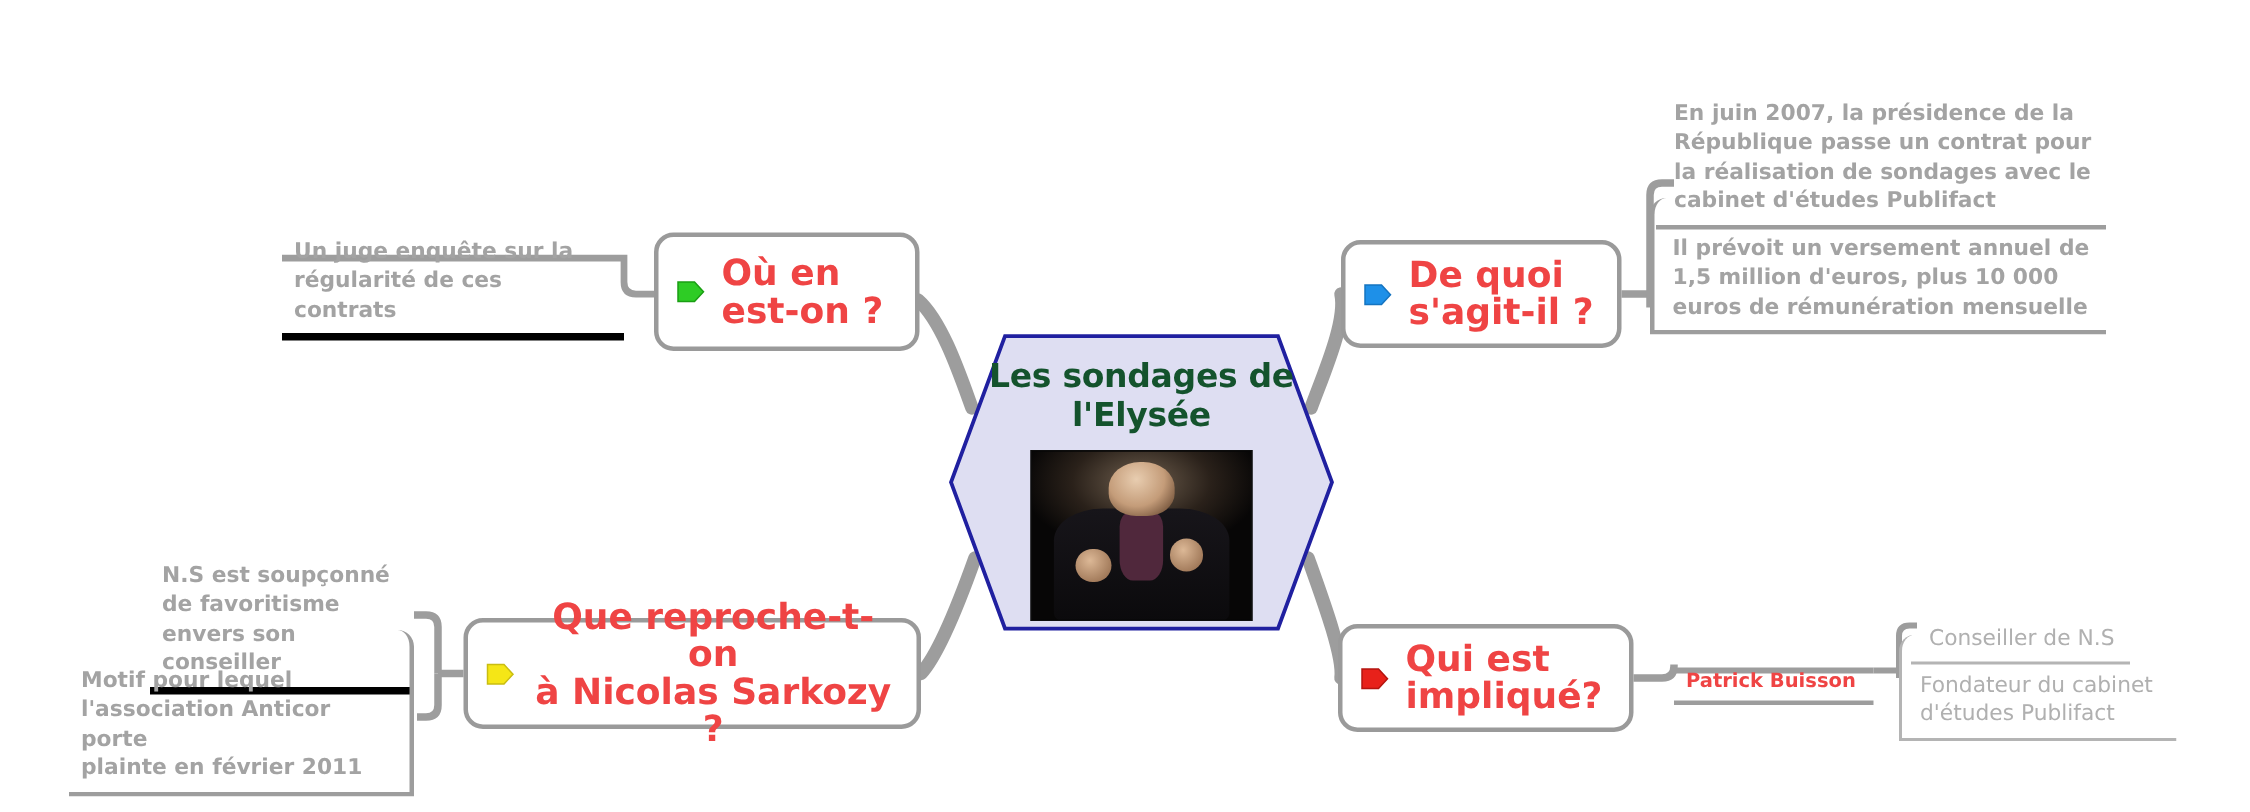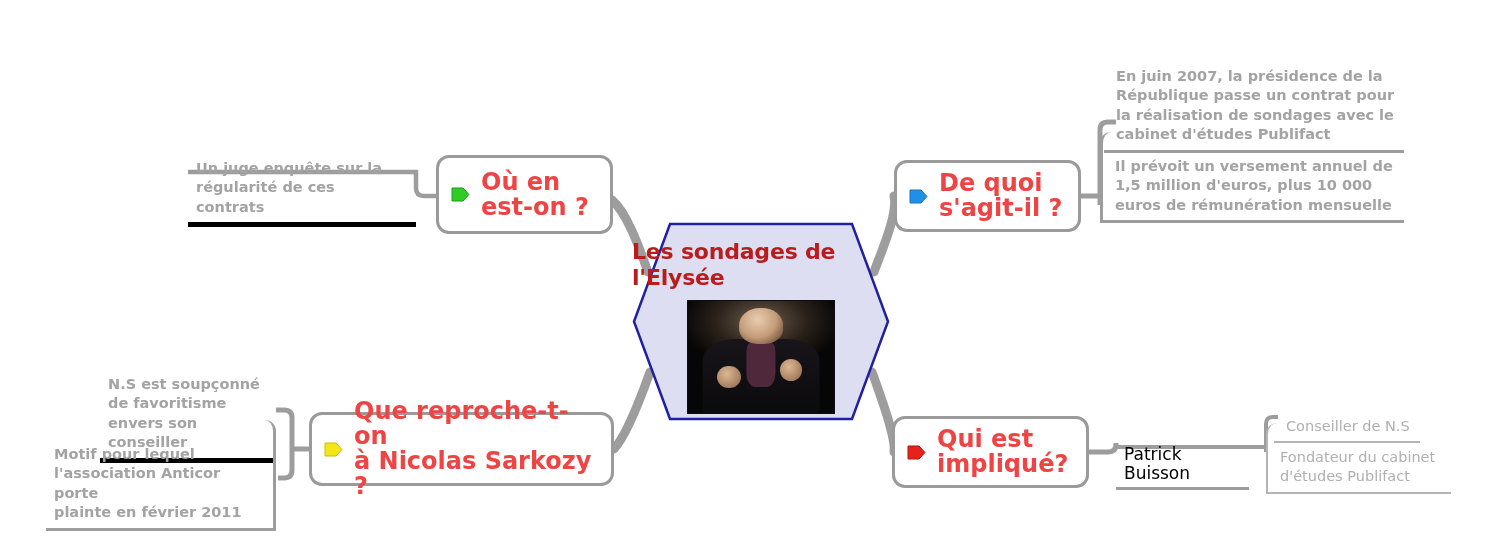--- a/index.html
+++ b/index.html
@@ -20,22 +20,22 @@
   }
   .hex{
     position:absolute;left:0;top:0;width:100%;height:100%;
   }
   .center-inner{
     position:relative;z-index:3;
     display:flex;flex-direction:column;align-items:center;
     padding-top:17px;
   }
   .center-title{
-    color:#b91c1c;font-weight:bold;font-size:22px;line-height:26px;
-    text-align:left;letter-spacing:-0.2px;
+    color:#14532d;font-weight:bold;font-size:22px;line-height:26px;
+    text-align:center;letter-spacing:-0.2px;
   }
   .center-photo{
     margin-top:9px;width:146px;height:112px;
     border:1px solid #0d0d0d;
     background:#000;
     position:relative;overflow:hidden;
   }
   .ph-bg{position:absolute;inset:0;
     background:
       radial-gradient(ellipse 70% 55% at 50% 18%, #70604f 0%, #2a211a 45%, #070606 78%),
@@ -81,21 +81,21 @@
 
   
   .lf-r{ border-left:3px solid #9d9d9d;border-bottom:3px solid #9d9d9d;
          border-bottom-left-radius:0px;border-top-left-radius:11px;}
   .lf-r-first{ border-bottom:3px solid #9d9d9d; }
   .lf-l{ border-right:3px solid #9d9d9d;border-bottom:3px solid #9d9d9d;
          border-top-right-radius:11px;}
   .lf-l-first{ border-bottom:5px solid #000000; }
 
   .leaf.sub{ font-weight:normal;color:#b0b0b0;font-size:14.5px; }
-  .leaf.l3label{ font-weight:normal;color:#000000;font-size:17px; }
+  .leaf.l3label{ font-weight:bold;color:#ef4444;font-size:13px; }
 </style>
 </head>
 <body>
 
 <div id="stage">
 
   <svg id="wires" viewBox="0 0 1500 541" width="1500" height="541">
 
     <path d="M648,272 C640,250 628,214 612,200" fill="none" stroke="#9d9d9d" stroke-width="9" stroke-linecap="round"></path>
 
@@ -170,21 +170,21 @@
 cabinet d'études Publifact</span>
   </div>
 
   <div class="leaf right lf-r" style="left:1100px;top:132px;width:304px;">
     <span>Il prévoit un versement annuel de
 1,5 million d'euros, plus 10 000
 euros de rémunération mensuelle</span>
   </div>
 
 
-  <div class="branch" style="left:309px;top:412px;width:305px;height:74px;">
+  <div class="branch" style="left:309px;top:412px;width:305px;height:74px;text-align:center;">
     <svg class="flag" viewBox="0 0 19 17">
       <polygon points="1,2 12,2 18,8.5 12,15 1,15" fill="#f5e616" stroke="#c9bd11" stroke-width="1"></polygon>
     </svg>
     <div class="btxt">Que reproche-t-on
 à Nicolas Sarkozy ?</div>
   </div>
 
   <div class="leaf left lf-l-first" style="left:100px;top:350px;width:176px;">
     <span>N.S est soupçonné
 de favoritisme

